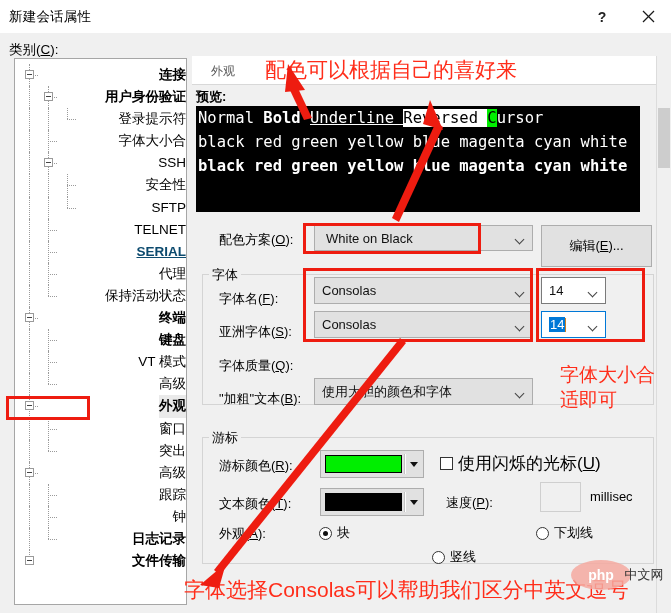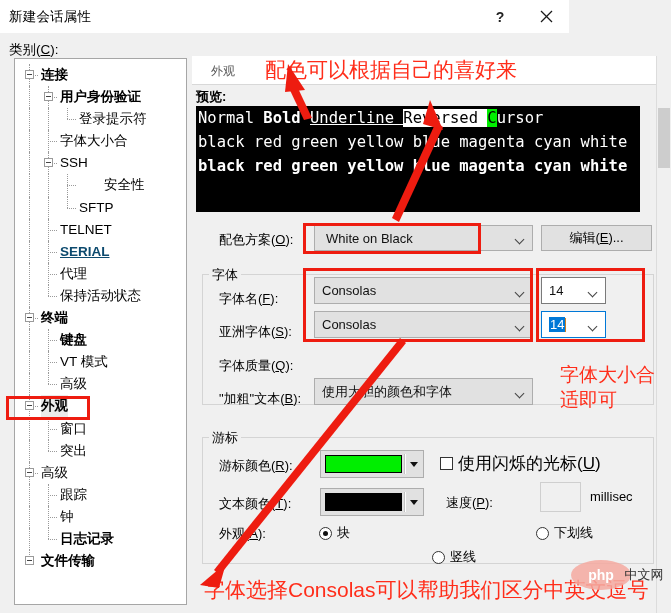--- a/index.html
+++ b/index.html
@@ -6,31 +6,31 @@
   body{
     width:671px;height:613px;overflow:hidden;
     background:#f0f0f0;
     font-family:"Liberation Sans","DejaVu Sans",sans-serif;
     font-size:13px;color:#000;
     -webkit-font-smoothing:none;
   }
   #app{position:relative;width:671px;height:613px;background:#f0f0f0;}
 
   
-  .titlebar{position:absolute;left:0;top:0;width:569px;height:33px;background:#ffffff;}
+  .titlebar{position:absolute;left:0;top:0;width:671px;height:33px;background:#ffffff;}
   .titlebar .title{position:absolute;left:9px;top:8px;font-size:13.5px;color:#000;letter-spacing:.2px;}
   .titlebar .tb-btn{position:absolute;top:0;height:33px;width:46px;display:flex;align-items:center;justify-content:center;font-size:15px;color:#222;cursor:default;}
   .titlebar .help{right:46px;font-weight:bold;font-size:14px;}
   .titlebar .close{right:0;}
   .titlebar .close svg{display:block;}
 
   
   .catlabel{position:absolute;left:9px;top:41px;font-size:13.5px;}
 
-  .tree-outer{position:absolute;left:14px;top:58px;width:171px;height:545px;background:#fff;border:1px solid #a6a6a6;overflow:hidden;}
+  .tree-outer{position:absolute;left:14px;top:58px;width:171px;height:545px;background:#fff;border:1px solid #a6a6a6;overflow:hidden;text-align:right;}
   .tree{position:absolute;left:0;top:5px;width:171px;}
   .tnode{position:relative;height:22.1px;line-height:22.1px;white-space:nowrap;font-size:13.5px;cursor:default;}
   .tnode .lbl{position:relative;display:inline-block;}
   .tnode.b .lbl{font-weight:bold;}
   .tnode.link .lbl{color:#0c4a6e;text-decoration:underline;font-weight:bold;}
   .tnode.sel .lbl{background:#eaeaea;}
   .exp{position:absolute;width:9px;height:9px;border:1px solid #9a9a9a;background:#fff;top:6px;box-sizing:border-box;}
   .exp:before{content:"";position:absolute;left:1px;top:3px;width:5px;height:1px;background:#444;}
   .dots{position:absolute;top:0;height:22.1px;border-left:1px dotted #9a9a9a;}
   .hdot{position:absolute;top:11px;width:9px;border-top:1px dotted #9a9a9a;}
@@ -154,21 +154,21 @@
     </div>
     <div class="r">black red green yellow blue magenta cyan white</div>
     <div class="r bold">black red green yellow blue magenta cyan white</div>
   </div>
 
   <div class="lab" style="left:219px;top:231px;">配色方案(<span class="u">O</span>):</div>
   <div class="combo" style="left:314px;top:225px;width:219px;height:26px;padding-left:11px;">
     <span>White on Black</span>
     <span class="chev"></span>
   </div>
-  <div class="btn" style="left:541px;top:225px;width:111px;height:26px;">
+  <div class="btn" style="left:541px;top:225px;width:111px;height:42px;">
     <span>编辑(<span class="u">E</span>)...</span>
   </div>
 
   <div class="group" style="left:202px;top:274px;width:452px;height:131px;"></div>
   <div class="group-title" style="left:209px;top:266px;">字体</div>
 
   <div class="lab" style="left:219px;top:290px;">字体名(<span class="u">F</span>):</div>
   <div class="combo" style="left:314px;top:277px;width:219px;height:27px;">
     <span>Consolas</span>
     <span class="chev"></span>
@@ -238,21 +238,21 @@
   </div>
 
   <div class="redbox" style="left:6px;top:396px;width:84px;height:24px;"></div>
   <div class="redbox" style="left:303px;top:223px;width:178px;height:31px;"></div>
   <div class="redbox" style="left:303px;top:268px;width:230px;height:74px;"></div>
   <div class="redbox" style="left:536px;top:268px;width:109px;height:74px;"></div>
 
   <div class="anno" style="left:265px;top:58px;font-size:21px;">配色可以根据自己的喜好来</div>
   <div class="anno" style="left:560px;top:362px;font-size:19px;line-height:25px;">字体大小合
 适即可</div>
-  <div class="anno" style="left:204px;top:578px;font-size:21px;text-align:right;">字体选择Consolas可以帮助我们区分中英文逗号</div>
+  <div class="anno" style="left:184px;top:578px;font-size:21px;text-align:right;">字体选择Consolas可以帮助我们区分中英文逗号</div>
 
   <svg class="arrow" style="left:0;top:0;" width="671" height="613">
 
     <g>
       <polygon points="296,84 312,118 304,120 288,86" fill="#ee1c10"></polygon>
       <polygon points="288,64 305,90 285,92" fill="#ee1c10"></polygon>
     </g>
 
     <g>
       <polygon points="392,218 436,122 443,127 399,222" fill="#ee1c10"></polygon>

